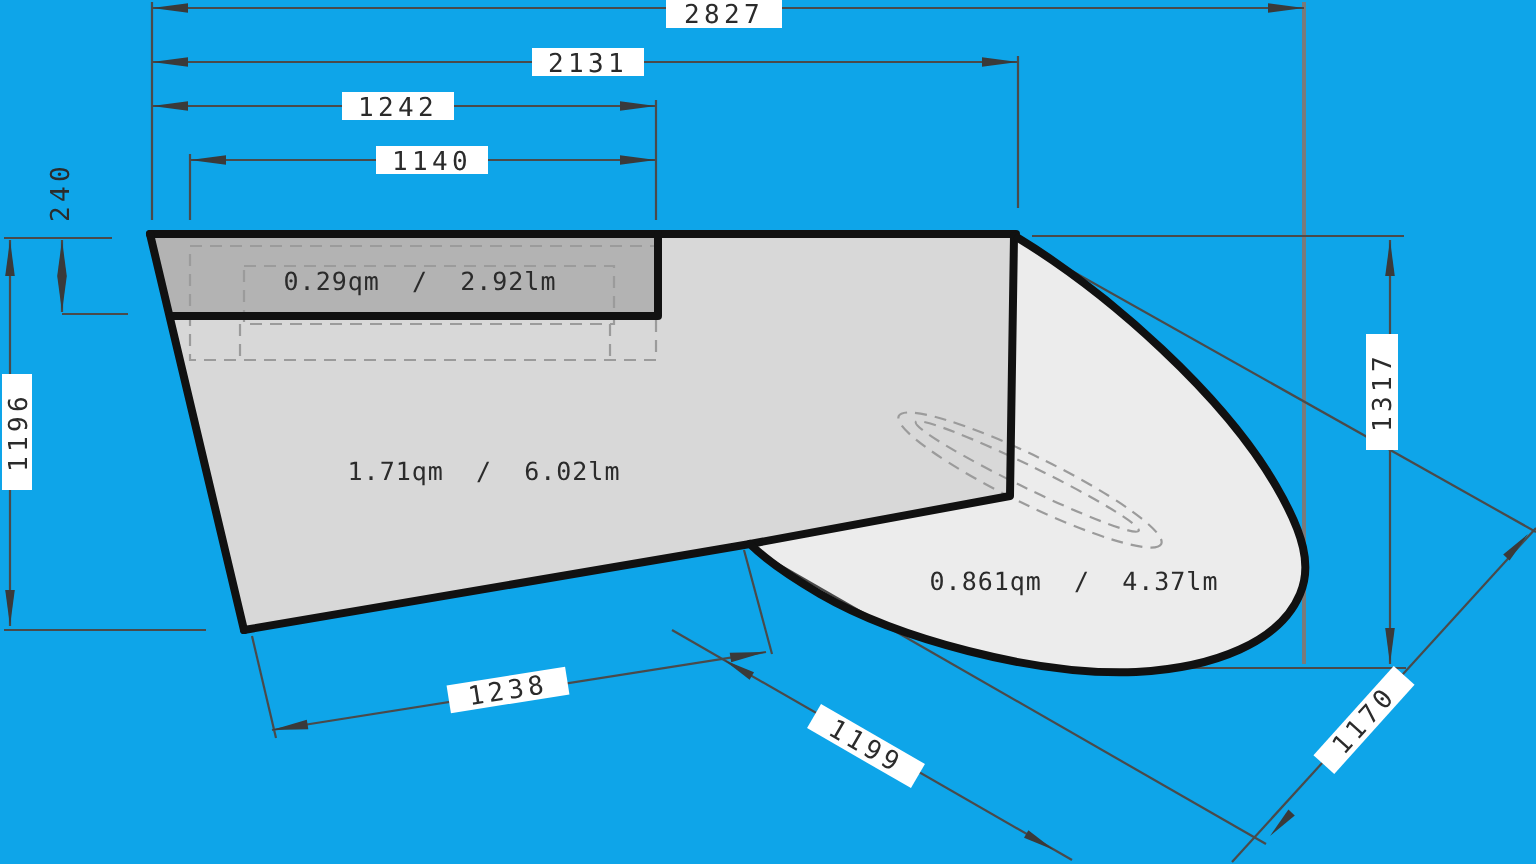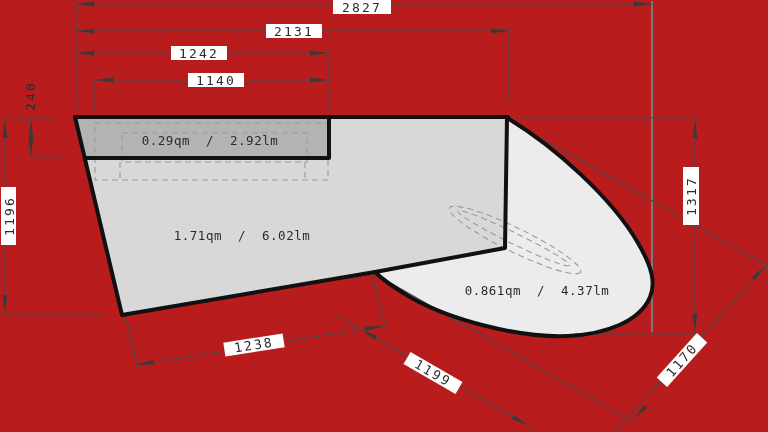--- a/index.html
+++ b/index.html
@@ -1,16 +1,16 @@
 <!DOCTYPE html>
 <html><head>
 <meta charset="utf-8">
 <style>
   html,body{margin:0;padding:0;background:#fff;}
-  .stage{position:relative;width:768px;height:432px;background:#b91c1c;overflow:hidden;}
+  .stage{position:relative;width:768px;height:432px;background:#0ea5e9;overflow:hidden;}
   svg{display:block;}
   .dim-text{font-family:"DejaVu Sans Mono",monospace;font-size:13px;letter-spacing:2.2px;fill:#2b2b2b;text-anchor:middle;white-space:pre;}
   .area-text{font-family:"DejaVu Sans Mono",monospace;font-size:12.5px;letter-spacing:.5px;fill:#2b2b2b;text-anchor:middle;white-space:pre;}
   .thin{stroke:#4a4a4a;stroke-width:1.1;fill:none;}
   .thin2{stroke:#7a7a7a;stroke-width:2;fill:none;}
   .thick{stroke:#111;stroke-width:4;fill:none;stroke-linecap:round;stroke-linejoin:round;}
   .dashed{stroke:#9b9b9b;stroke-width:1.1;fill:none;stroke-dasharray:6 4;}
   .dimline{stroke:#4a4a4a;stroke-width:1.1;fill:none;marker-start:url(#arr);marker-end:url(#arr);}
   .txtbg{fill:#fff;}
   .arrowhead{fill:#3a3a3a;}

